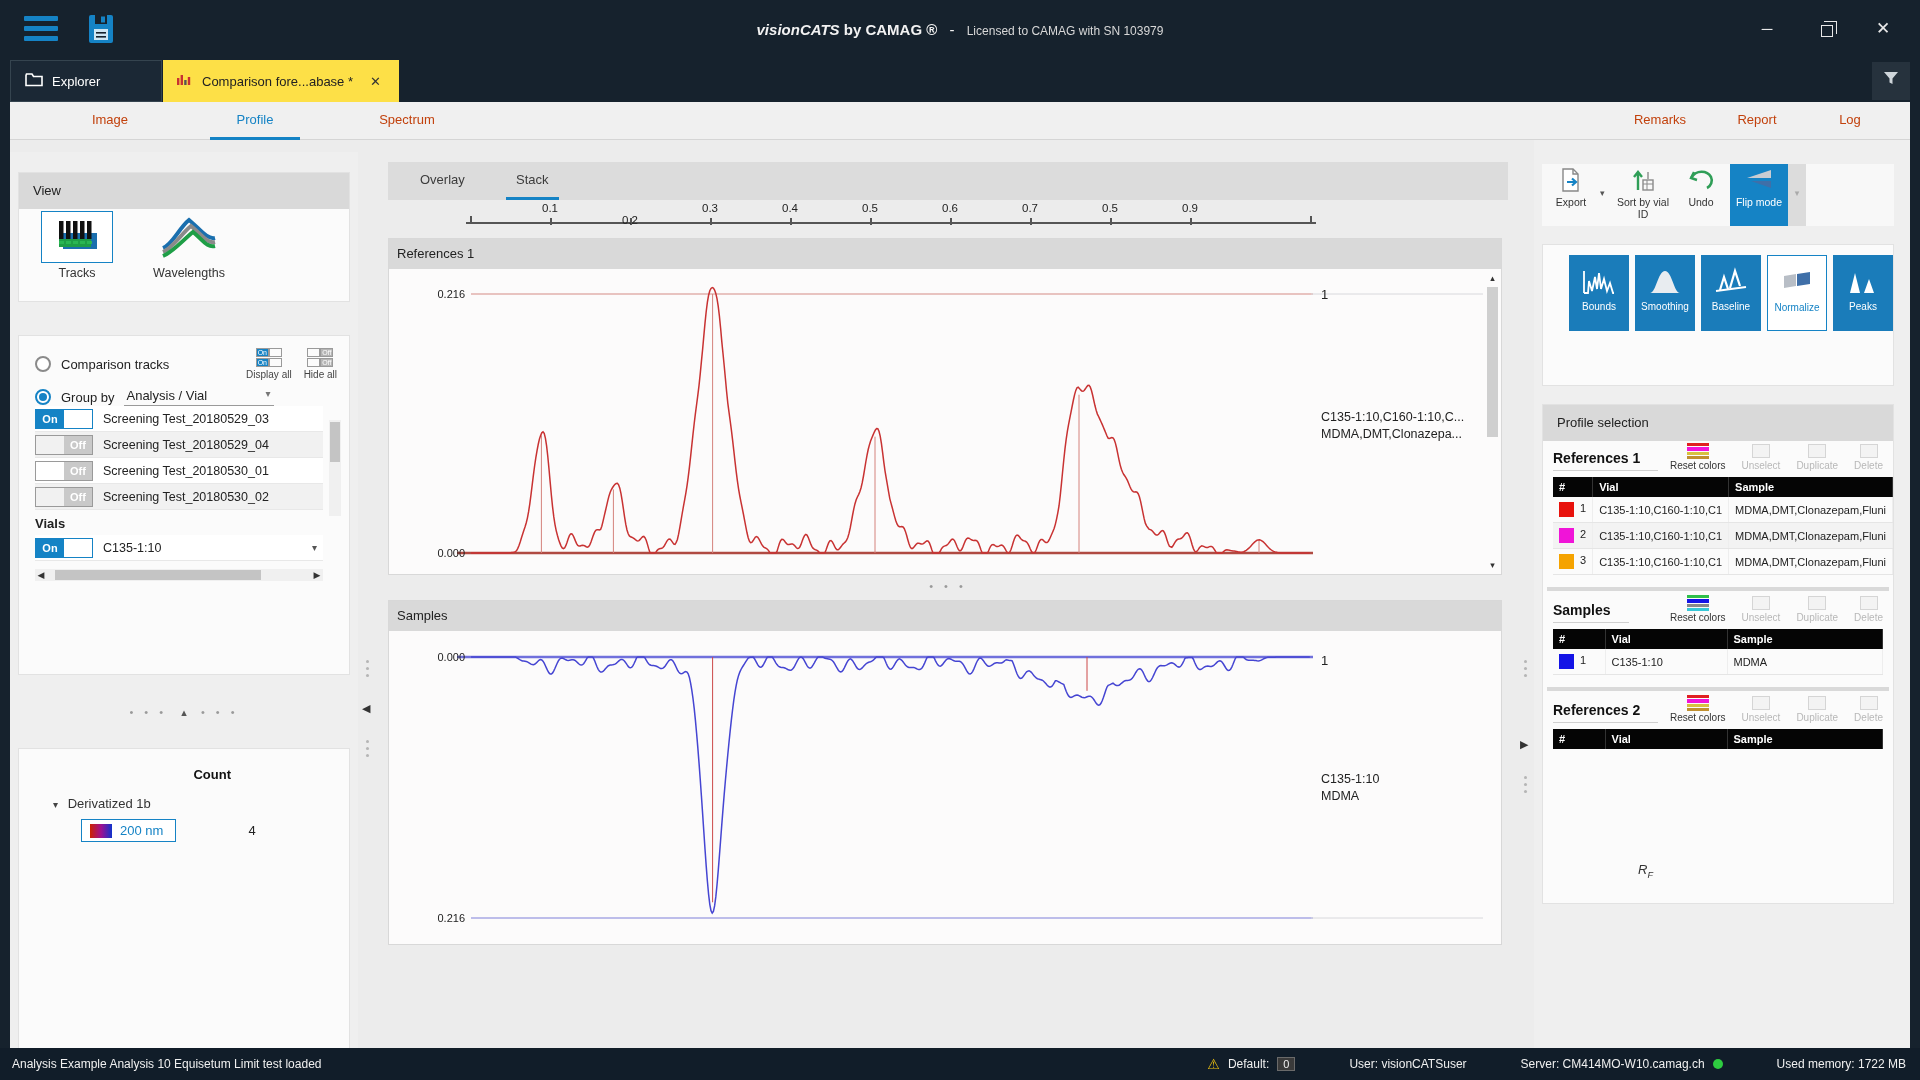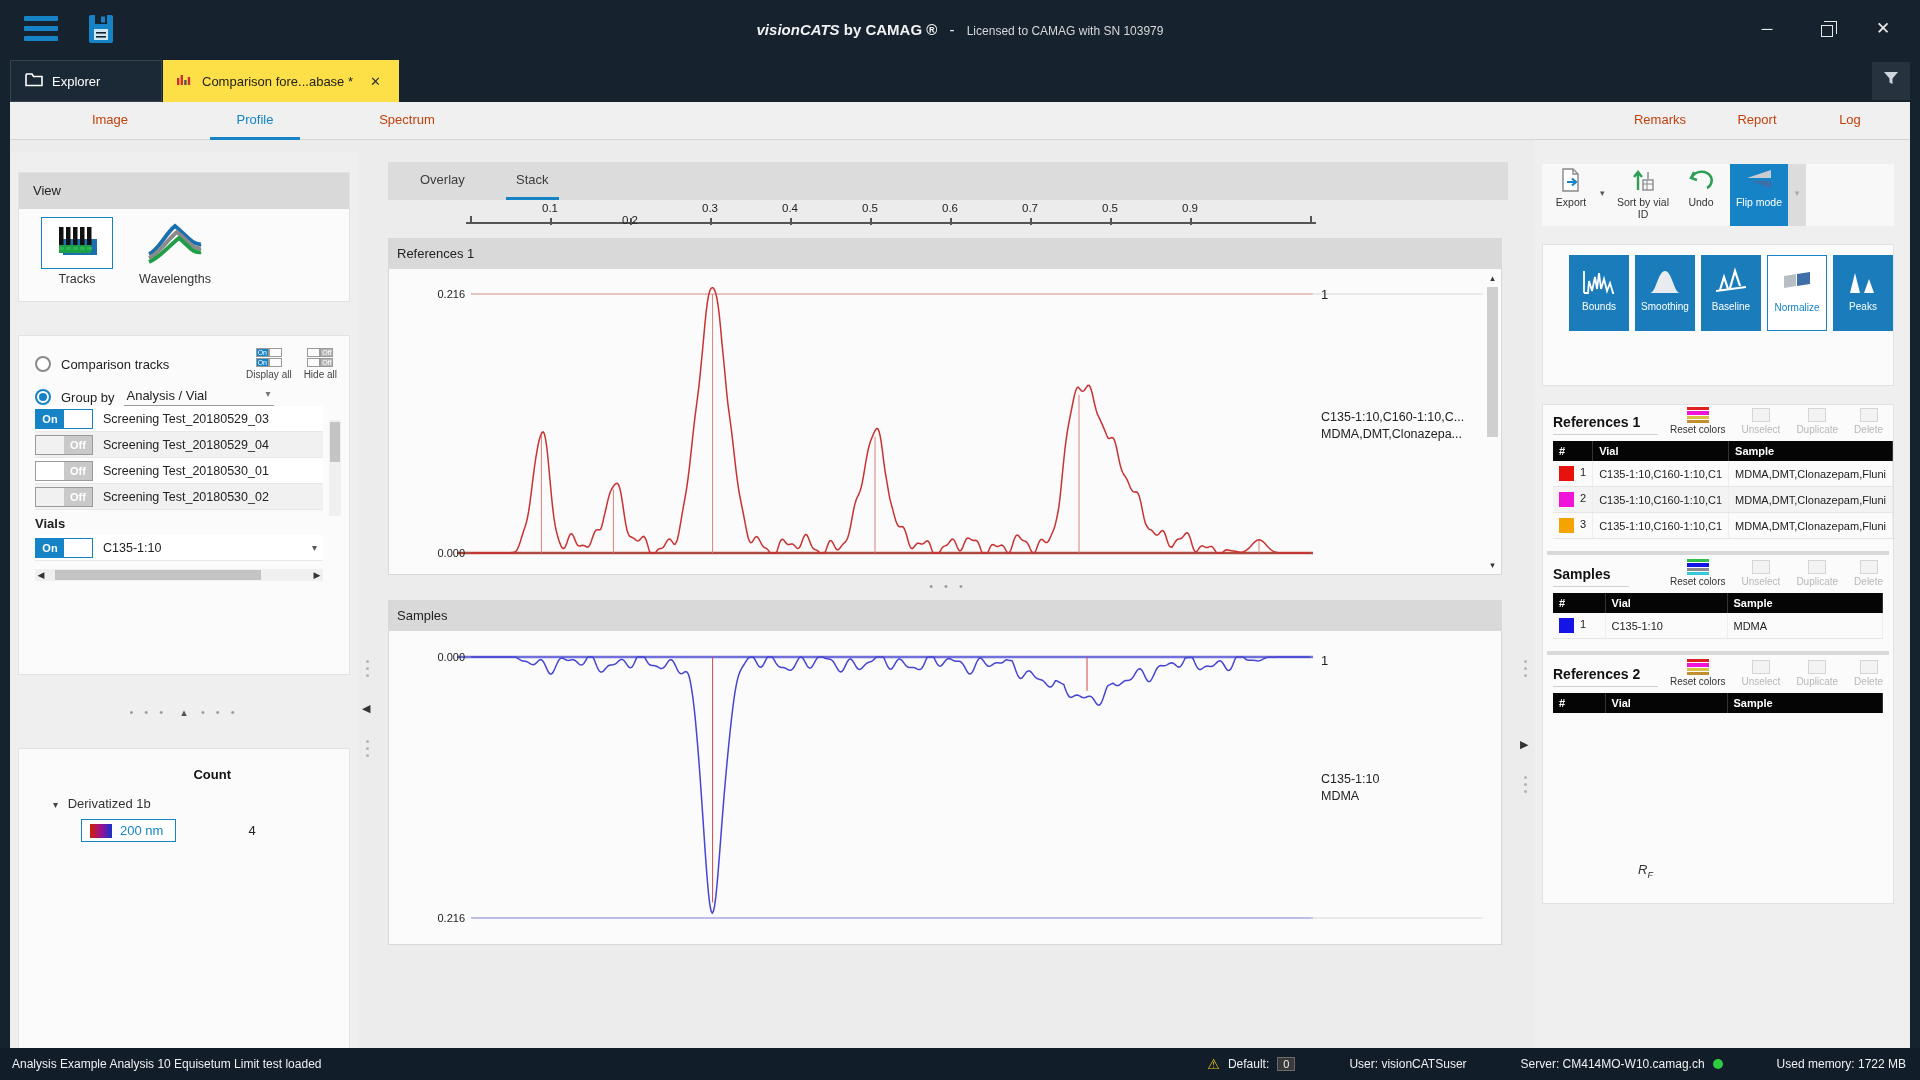--- a/index.html
+++ b/index.html
@@ -34,21 +34,21 @@
   
   #subtabs { position:absolute; left:0; top:0; width:1900px; height:38px; background:#f0f0f0; border-bottom:1px solid #d5d5d5; }
   .subtab { position:absolute; top:0; height:38px; line-height:36px; font-size:13px; color:#c2410c; text-align:center; cursor:pointer; }
   .subtab.active { color:#1583c5; border-bottom:3px solid #1583c5; }
 
   
   #left-panel { position:absolute; left:0; top:50px; width:348px; height:908px; background:#efefef; }
   .card { position:absolute; left:8px; width:332px; background:#fbfbfb; border:1px solid #e2e2e2; }
   .card-header { height:36px; background:#d9d9d9; line-height:36px; padding-left:14px; font-size:13px; color:#222; }
   #view-card { top:20px; height:130px; }
-  .view-items { display:flex; gap:26px; padding:8px 0 0 22px;align-items:flex-end; }
+  .view-items { display:flex; gap:40px; padding:2px 0 0 22px;align-items:flex-end; }
   .view-item { text-align:center; font-size:12.5px; color:#333; cursor:pointer; }
   .view-item .vicon { width:72px; height:52px; margin:0 auto 3px; display:flex; align-items:center; justify-content:center; }
   .view-item.selected .vicon { border:1px solid #1583c5; background:#fff; }
   #overview-card { top:183px; height:340px; }
   .radio-row { display:flex; align-items:center; gap:10px; padding:12px 12px 0 16px; font-size:13px; color:#222; }
   .radio { width:16px; height:16px; border-radius:50%; border:2px solid #8a8a8a; background:#fff; flex:0 0 16px; }
   .radio.sel { border-color:#1583c5; position:relative; }
   .radio.sel:before { content:""; position:absolute; left:2px; top:2px; width:8px; height:8px; background:#1583c5; border-radius:50%; }
   .mini-toggles { margin-left:auto; display:flex; gap:12px; }
   .mini-tog { text-align:center; font-size:10px; color:#444; cursor:pointer; }
@@ -554,20 +554,21 @@
           <div class="tbtn">
             <svg width="34" height="30" viewBox="0 0 34 30">
                 <path d="M4 28 L9 8 L14 28 Z M18 28 L23 14 L28 28 Z" fill="#fff"></path>
               </svg>
             <span>Peaks</span>
           </div>
         </div>
       </div>
 
       <div id="profile-card">
+        <div class="card-header">Profile selection</div>
 
         <div class="ps-section">
           <div class="ps-actions">
             <div class="ps-act">
               <div class="stripes">
                   <div style="background:#e02020;"></div>
                   <div style="background:#f014d8;"></div>
                   <div style="background:#d8c040;"></div>
                   <div style="background:#c09030;"></div>
                 </div>

